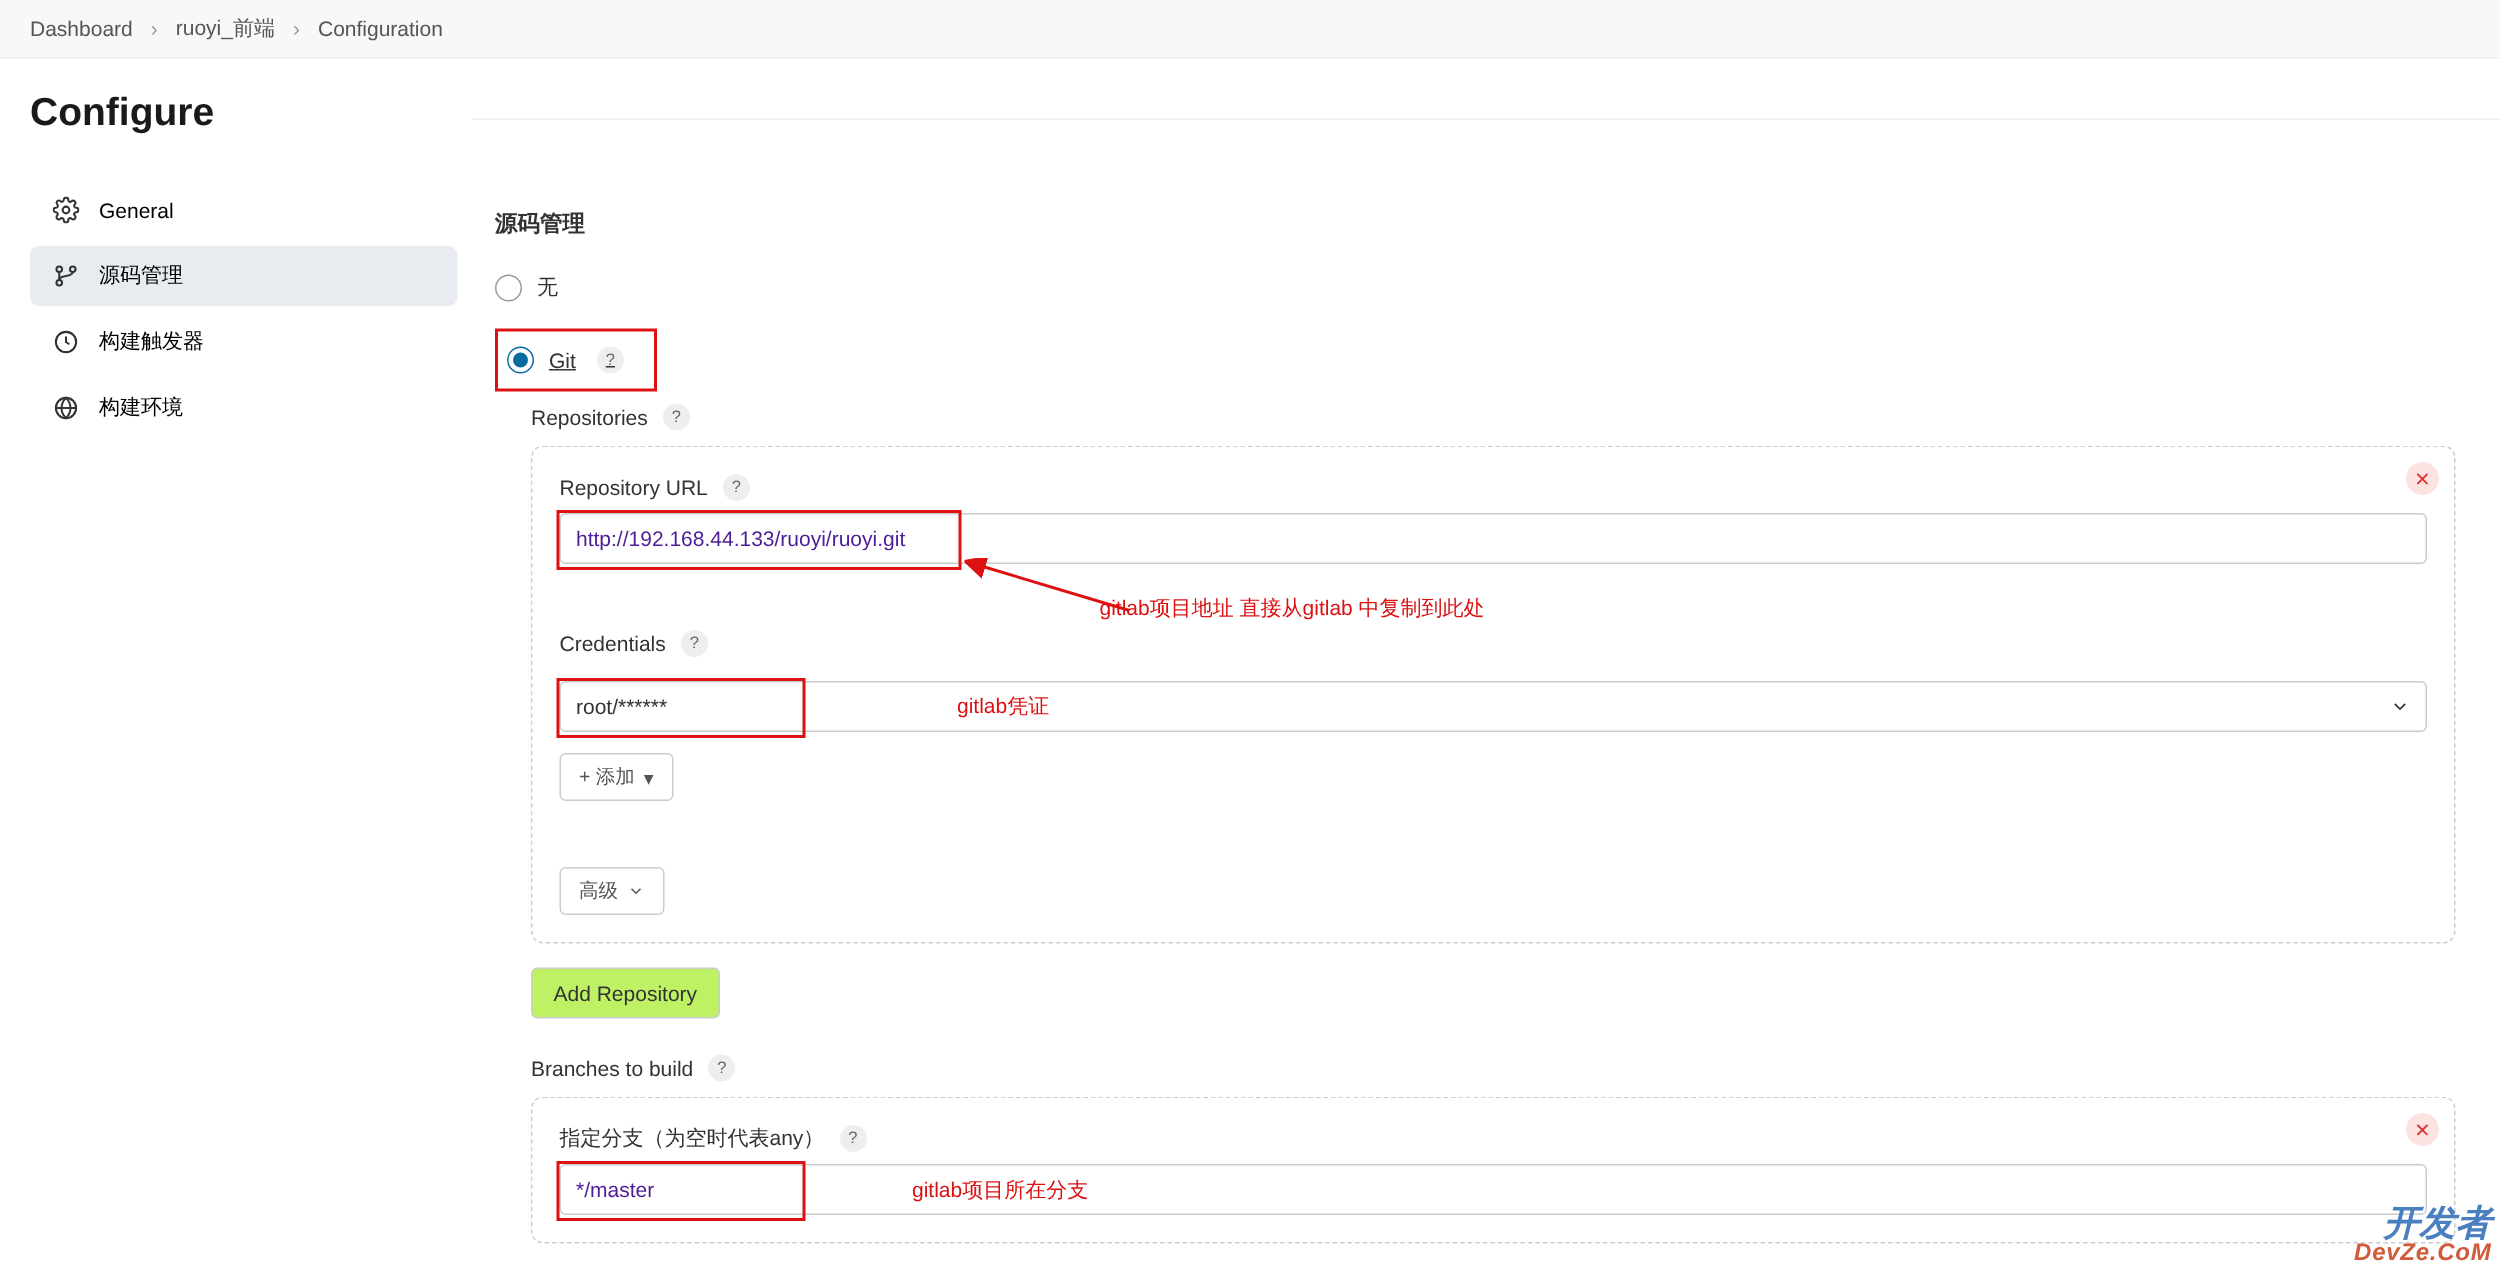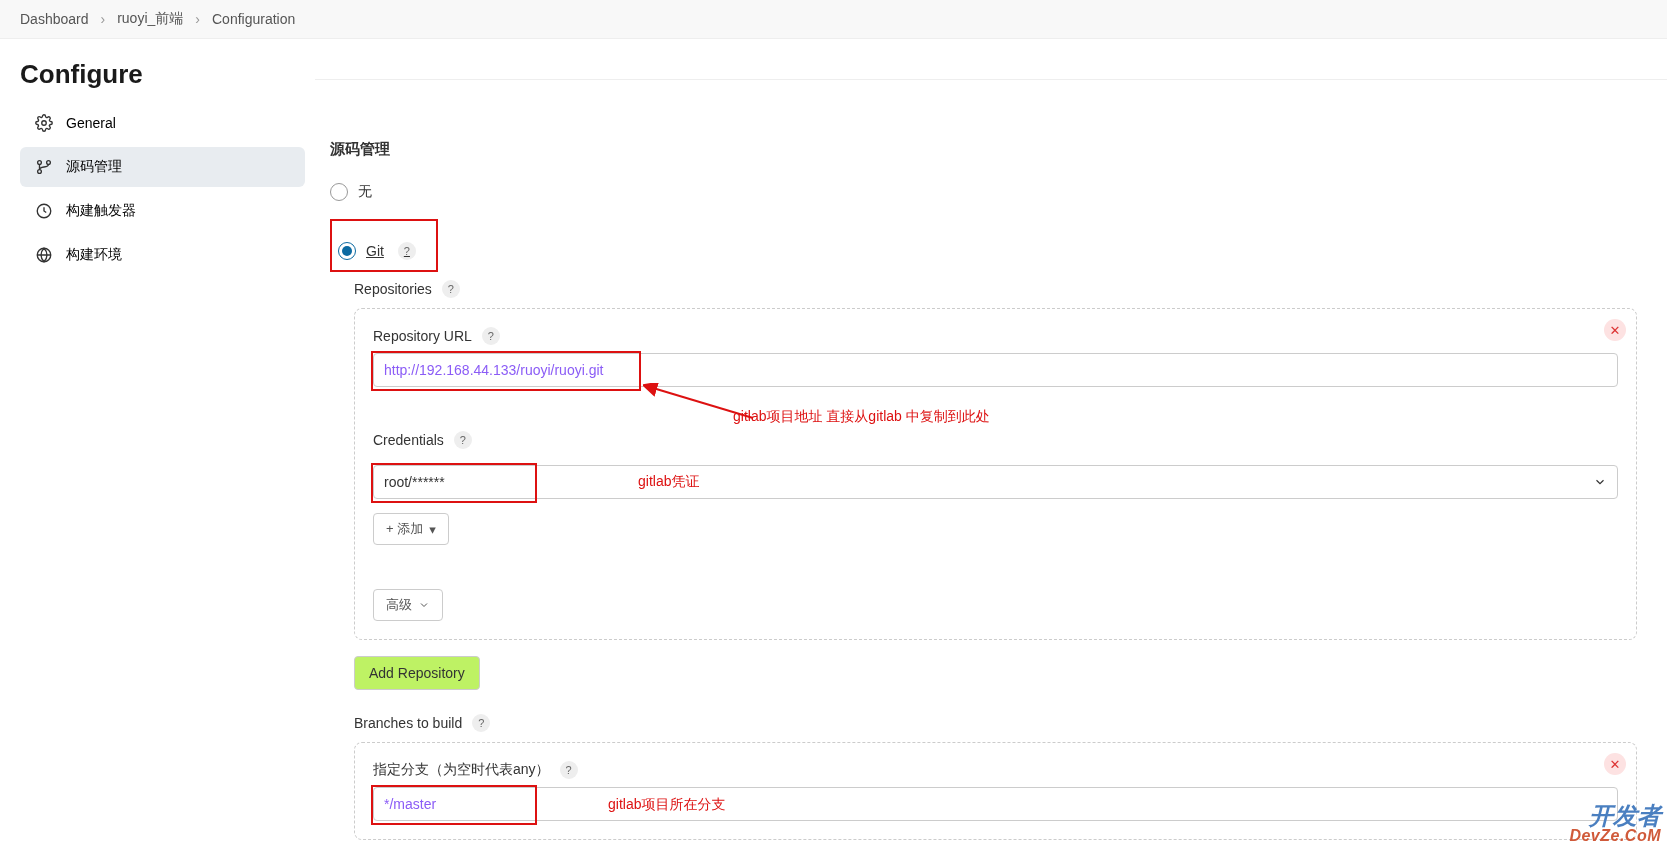--- a/index.html
+++ b/index.html
@@ -1,37 +1,37 @@
 <!DOCTYPE html>
 <html><head>
 <meta charset="utf-8">
 <style>
 * { box-sizing: border-box; margin: 0; padding: 0; font-family: -apple-system, BlinkMacSystemFont, "Segoe UI", Arial, sans-serif; }
 body { background: #fff; color: #333; font-size: 14px; }
 .breadcrumb { background: #f8f8f8; padding: 10px 20px; display: flex; align-items: center; gap: 12px; color: #555; font-size: 14px; border-bottom: 1px solid #eee; }
 .breadcrumb-sep { color: #999; }
 .layout { display: flex; }
 .sidebar { width: 315px; padding: 20px 10px 20px 20px; }
-.page-title { font-size: 26px; font-weight: 700; color: #1a1a1a; margin-bottom: 13px; }
+.page-title { font-size: 26px; font-weight: 700; color: #1a1a1a; margin-bottom: 30px; }
 .nav-item { display: flex; align-items: center; gap: 12px; padding: 10px 14px; border-radius: 6px; color: #000000; cursor: pointer; margin-bottom: 4px; }
 .nav-item.active { background: #e8ecf0; font-weight: 500; }
 .nav-icon { width: 20px; height: 20px; display: flex; align-items: center; justify-content: center; color: #333; }
 .main { flex: 1; padding: 30px 30px 30px 15px; border-top: 1px solid #eee; margin-top: 40px; }
 .section-title { font-size: 15px; font-weight: 700; margin-bottom: 24px; margin-top: 30px; }
 .radio-row { display: flex; align-items: center; gap: 10px; margin-bottom: 18px; margin-left: 0; }
 .radio { width: 18px; height: 18px; border-radius: 50%; border: 1.5px solid #999; display: inline-flex; align-items: center; justify-content: center; }
 .radio.checked { border-color: #0b6aa2; }
 .radio.checked::after { content: ""; width: 10px; height: 10px; border-radius: 50%; background: #0b6aa2; }
 .help { display: inline-flex; width: 18px; height: 18px; border-radius: 50%; background: #eee; color: #666; font-size: 11px; align-items: center; justify-content: center; cursor: pointer; margin-left: 4px; }
 .annot-box-red { border: 2px solid #d11; padding: 4px 8px; display: inline-flex; align-items: center; gap: 10px; }
 .git-block { margin-left: 24px; }
 .sub-label { display: flex; align-items: center; gap: 6px; margin-bottom: 10px; margin-top: 8px; color: #333; font-size: 14px; }
 .dashed-panel { border: 1.5px dashed #ccc; border-radius: 8px; padding: 18px; margin-top: 8px; position: relative; }
 .field-label { display: flex; align-items: center; gap: 6px; color: #333; margin-bottom: 8px; font-size: 14px; }
-.text-input { width: 100%; border: 1px solid #ccc; border-radius: 4px; padding: 8px 10px; font-size: 14px; color: #8b5cf6; background: #fff; }
+.text-input { width: 100%; border: 1px solid #ccc; border-radius: 4px; padding: 8px 10px; font-size: 14px; color: #4c1d95; background: #fff; }
 .input-box-wrap { border: 2px solid #d11; display: inline-block; margin-bottom: 2px; }
 .full-input-row .text-input { width: 100%; }
 .full-input-row { position: relative; }
 .full-input-row .input-box-wrap { position: absolute; top: -2px; left: -2px; z-index: 2; pointer-events: none; border: 2px solid #d11; width: 270px; height: 40px; }
 .red-text { color: #d11; font-size: 14px; }
 .arrow-annot { position: absolute; pointer-events: none; }
 .select-row { display: flex; align-items: center; width: 100%; border: 1px solid #ccc; border-radius: 4px; padding: 8px 10px; justify-content: space-between; }
 .select-wrap { position: relative; }
 .select-wrap .input-box-wrap { position: absolute; top: -2px; left: -2px; width: 166px; height: 40px; border: 2px solid #d11; pointer-events: none; }
 .cred-note { position: absolute; left: 265px; top: 8px; }
@@ -108,21 +108,21 @@
 
   <div class="main">
     <div class="section-title">源码管理</div>
 
     <div class="radio-row">
       <span class="radio"></span>
       <span>无</span>
     </div>
 
     <div style="display:inline-block;">
-      <span class="annot-box-red" style="padding:21px 20px 10px 6px;text-decoration:underline;">
+      <span class="annot-box-red" style="padding:10px 20px 10px 6px;text-decoration:underline;">
         <span class="radio-row" style="margin:0;">
           <span class="radio checked"></span>
           <span>Git</span>
           <span class="help">?</span>
         </span>
       </span>
     </div>
 
     <div class="git-block">
       <div class="sub-label">

